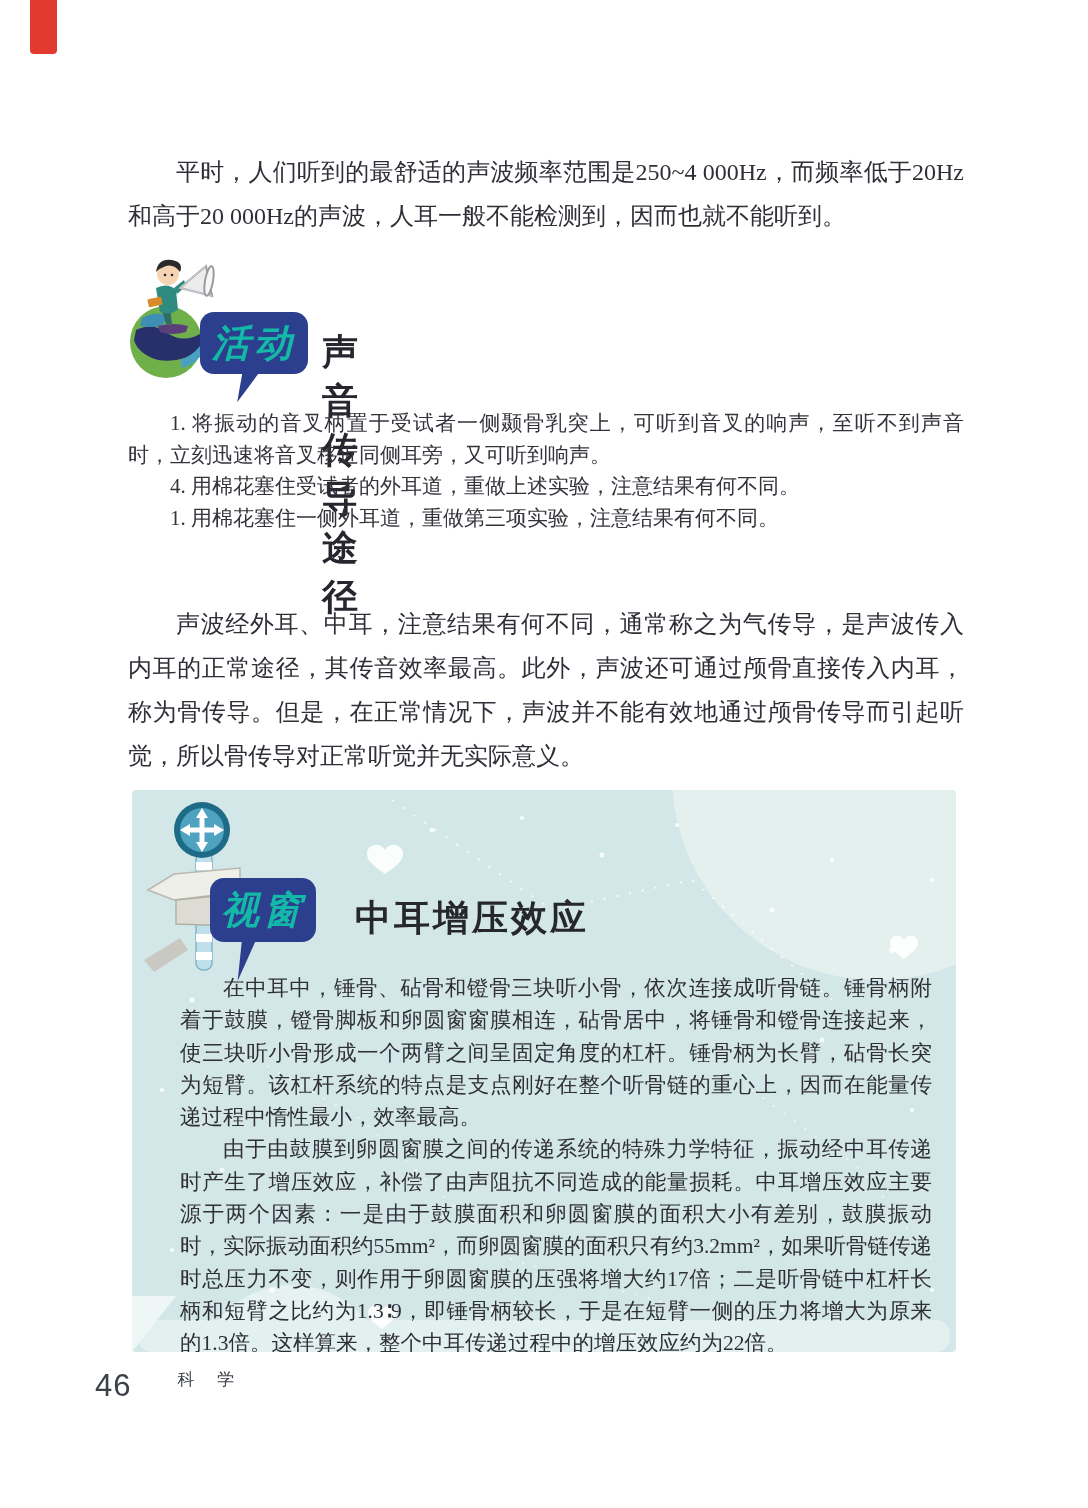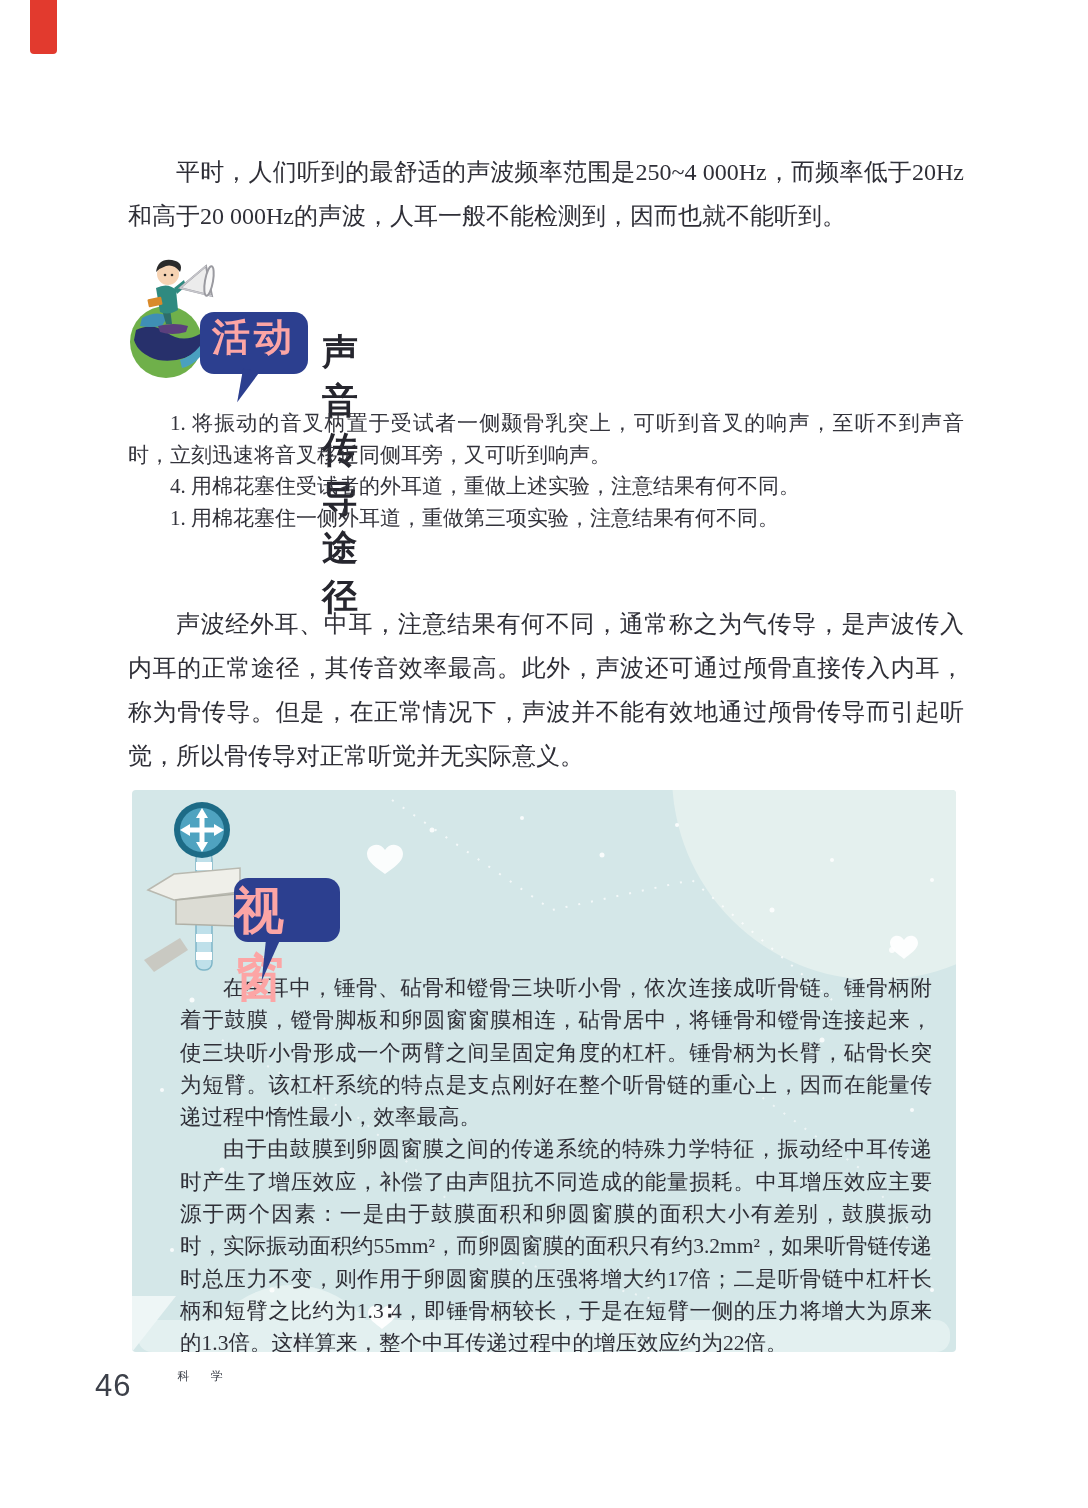--- a/index.html
+++ b/index.html
@@ -30,28 +30,29 @@
   .p1 { top: 150px; }
   .p2 { top: 602px; line-height: 44px; }
 
   
   .activity-header { position: absolute; left: 0; top: 0; }
   .boy-svg { position: absolute; left: 122px; top: 252px; }
   .badge {
     position: absolute;
     background: #2c3f8f;
     border-radius: 14px;
-    color: #fca5a5;
+    color: #14b8a6;
     font-family: "Liberation Sans", "DejaVu Sans", sans-serif;
     font-weight: 700;
-    display: flex; justify-content: center;
+    display: flex; align-items: center; justify-content: center;
     letter-spacing: 4px;
+    font-style: italic;
   }
   .badge-act { left: 200px; top: 312px; width: 108px; height: 62px; font-size: 38px; }
-  .badge-win { left: 234px; top: 878px; width: 106px; height: 64px; font-size: 50px; }
+  .badge-win { left: 210px; top: 878px; width: 106px; height: 64px; font-size: 38px; }
   .tail {
     position: absolute; width: 0; height: 0;
     border-top: 34px solid #2c3f8f;
     border-right: 17px solid transparent;
   }
   .tail-act { left: 40px; bottom: -30px; transform: rotate(10deg); }
   .tail-win { left: 30px; bottom: -40px; border-top-width: 46px; border-right-width: 15px; transform: rotate(6deg); }
 
   .section-title {
     position: absolute;
@@ -90,21 +91,21 @@
   
 
   
   .footer { position: absolute; left: 95px; top: 1368px; display: flex; align-items: flex-start; }
   .pagenum {
     font-family: "Liberation Sans", "DejaVu Sans", sans-serif;
     font-size: 31px; color: #3c4049; letter-spacing: 1px;
   }
   .book-title {
     font-family: "Liberation Sans", "DejaVu Sans", sans-serif;
-    font-size: 12px; color: #3c4049; letter-spacing: 9px; margin-left: 46px;
+    font-size: 17px; color: #3c4049; letter-spacing: 9px; margin-left: 46px;
   }
 </style>
 </head>
 <body>
 
 <div class="page">
 
   <div class="red-tab"></div>
 
   <p class="para p1">平时，人们听到的最舒适的声波频率范围是250~4 000Hz，而频率低于20Hz和高于20 000Hz的声波，人耳一般不能检测到，因而也就不能听到。</p>
@@ -223,27 +224,28 @@
       <g fill="#ffffff">
         <path d="M62 8 L56 18 L68 18 Z"></path>
         <path d="M62 52 L56 42 L68 42 Z"></path>
         <path d="M40 30 L50 24 L50 36 Z"></path>
         <path d="M84 30 L74 24 L74 36 Z"></path>
       </g>
     </svg>
 
     <div class="box-text">
       <p>在中耳中，锤骨、砧骨和镫骨三块听小骨，依次连接成听骨链。锤骨柄附着于鼓膜，镫骨脚板和卵圆窗窗膜相连，砧骨居中，将锤骨和镫骨连接起来，使三块听小骨形成一个两臂之间呈固定角度的杠杆。锤骨柄为长臂，砧骨长突为短臂。该杠杆系统的特点是支点刚好在整个听骨链的重心上，因而在能量传递过程中惰性最小，效率最高。</p>
-      <p>由于由鼓膜到卵圆窗膜之间的传递系统的特殊力学特征，振动经中耳传递时产生了增压效应，补偿了由声阻抗不同造成的能量损耗。中耳增压效应主要源于两个因素：一是由于鼓膜面积和卵圆窗膜的面积大小有差别，鼓膜振动时，实际振动面积约55mm²，而卵圆窗膜的面积只有约3.2mm²，如果听骨链传递时总压力不变，则作用于卵圆窗膜的压强将增大约17倍；二是听骨链中杠杆长柄和短臂之比约为1.3∶4，即锤骨柄较长，于是在短臂一侧的压力将增大为原来的1.3倍。这样算来，整个中耳传递过程中的增压效应约为22倍。</p>
+      <p>由于由鼓膜到卵圆窗膜之间的传递系统的特殊力学特征，振动经中耳传递时产生了增压效应，补偿了由声阻抗不同造成的能量损耗。中耳增压效应主要源于两个因素：一是由于鼓膜面积和卵圆窗膜的面积大小有差别，鼓膜振动时，实际振动面积约55mm²，而卵圆窗膜的面积只有约3.2mm²，如果听骨链传递时总压力不变，则作用于卵圆窗膜的压强将增大约17倍；二是听骨链中杠杆长柄和短臂之比约为1.3∶9，即锤骨柄较长，于是在短臂一侧的压力将增大为原来的1.3倍。这样算来，整个中耳传递过程中的增压效应约为22倍。</p>
     </div>
   </div>
 
   <div class="badge badge-win">
     <span>视窗</span>
     <span class="tail tail-win"></span>
   </div>
+  <h2 class="section-title title-win">中耳增压效应</h2>
 
   <div class="footer">
     <span class="pagenum">46</span>
     <span class="book-title">科 学</span>
   </div>
 
 </div>
 
 </body></html>

